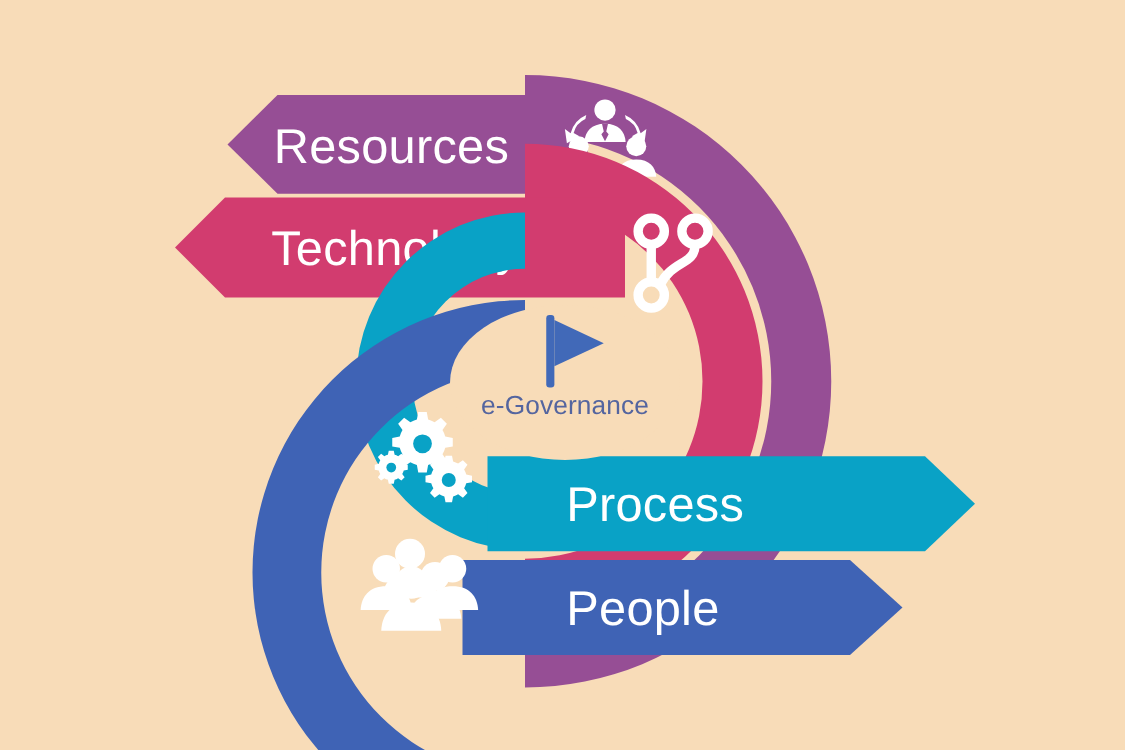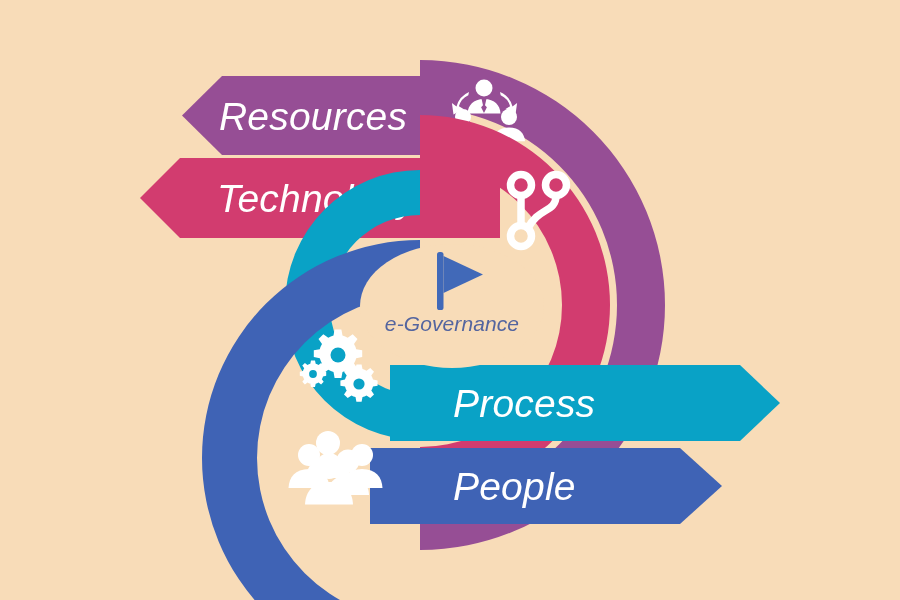--- a/index.html
+++ b/index.html
@@ -12,21 +12,20 @@
     height: 600px;
     overflow: hidden;
     font-family: "Liberation Sans", sans-serif;
     background: #f8dcb8;
   }
   #diagram-root {
     position: relative;
     width: 884px;
     height: 600px;
     background: #bef264;
-    font-style: italic;
   }
   #diagram-svg {
     position: absolute;
     left: 0;
     top: 0;
     width: 900px;
     height: 600px;
     display: block;
   }
   .band-label {

